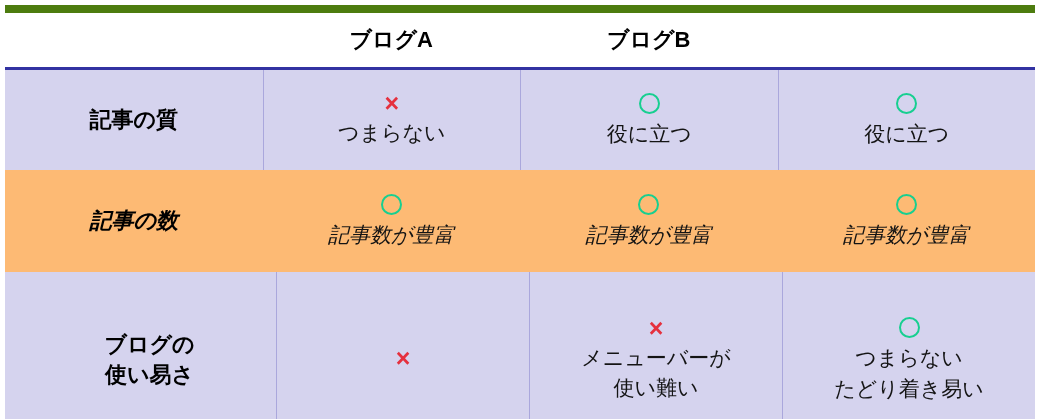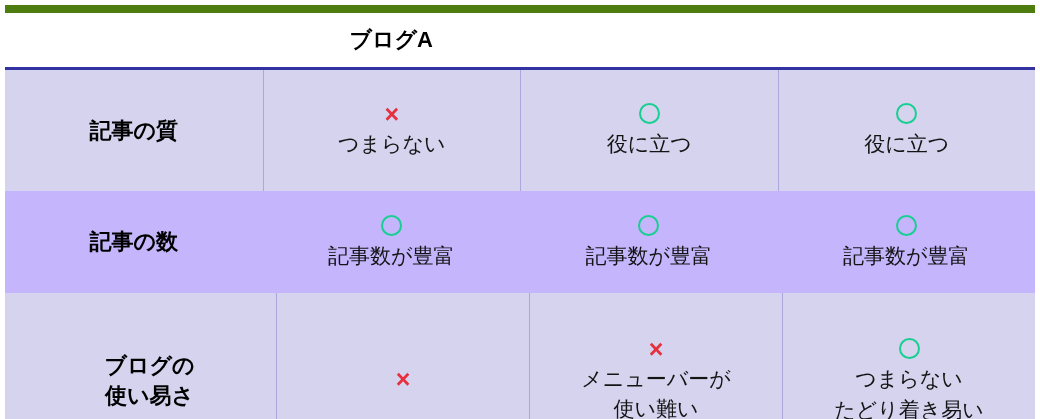--- a/index.html
+++ b/index.html
@@ -29,22 +29,22 @@
   }
   .header-cell {
     display: flex;
     align-items: center;
     justify-content: center;
     font-weight: bold;
     font-size: 22px;
     color: #000000;
   }
   .body-row.tinted { background: #d5d3ee; }
-  .body-row.plain  { background: #c4b5fd; }
-  .body-row.r1 { height: 121px; }
+  .body-row.plain  { background: #fdba74; font-style: italic; }
+  .body-row.r1 { height: 100px; }
   .body-row.r2 { height: 102px; }
   .body-row.r3 { height: 175px; padding-left: 18px; }
   .tinted > .cell + .cell { border-left: 1.5px solid #aaa7dc; }
   .cell {
     display: flex;
     flex-direction: column;
     align-items: center;
     justify-content: center;
     text-align: center;
     font-size: 21px;
@@ -80,20 +80,21 @@
   .cell-text { display: block; }
 </style>
 </head>
 <body>
 
 <div class="table-wrap">
 
   <div class="grid-row header-row">
     <div class="header-cell"></div>
     <div class="header-cell">ブログA</div>
+    <div class="header-cell">ブログB</div>
   </div>
 
   <div class="grid-row body-row tinted r1">
     <div class="cell label-cell">記事の質</div>
     <div class="cell">
       <span class="mark mark-cross" style="color: rgb(229, 48, 62);">×</span>
       <span class="cell-text">つまらない</span>
     </div>
     <div class="cell">
       <span class="mark mark-circle" style="border-color: rgb(23, 207, 144);"></span>

